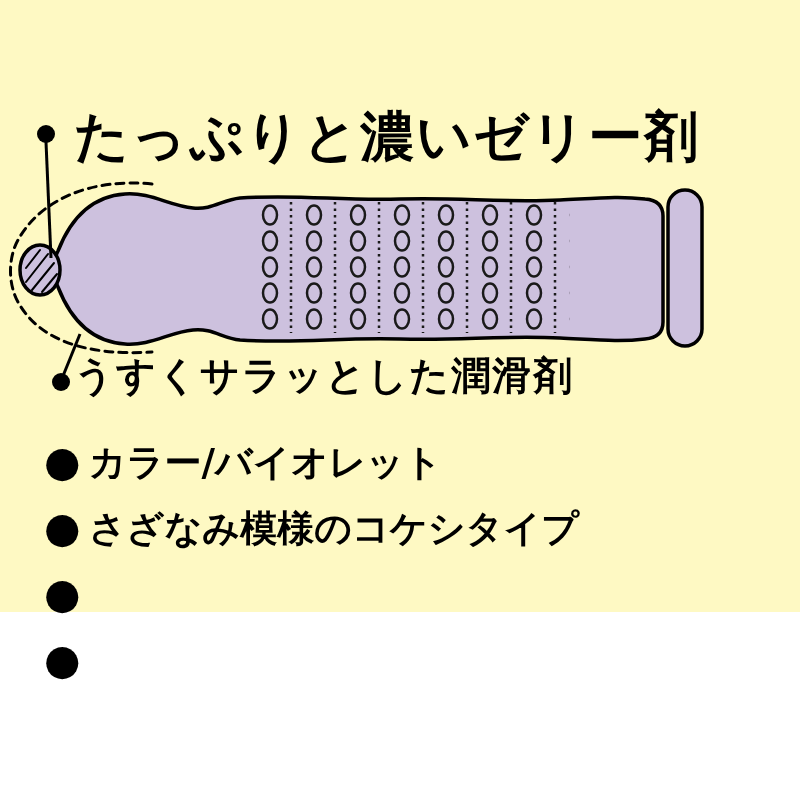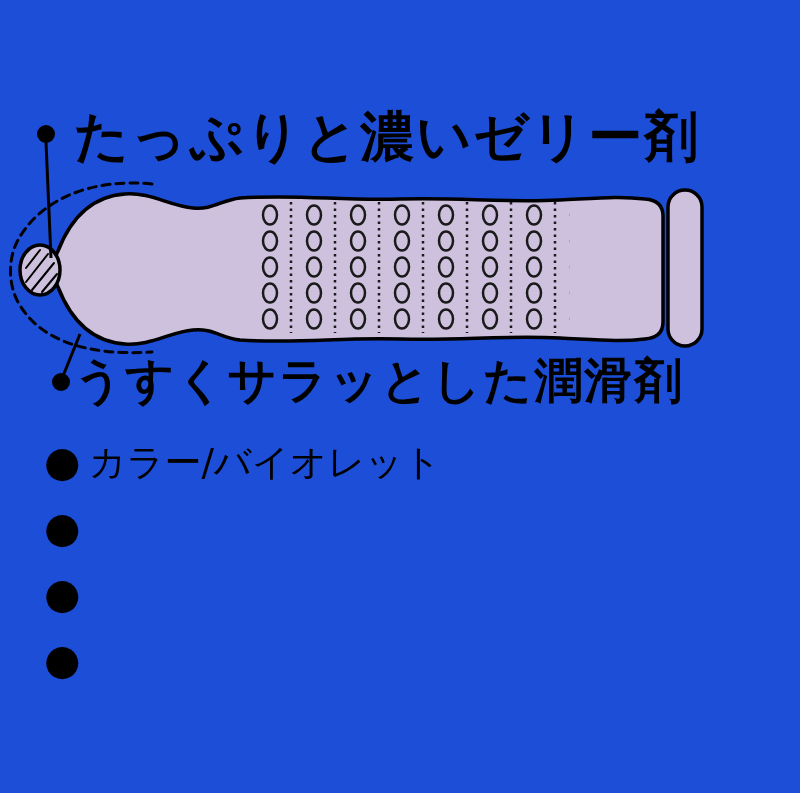--- a/index.html
+++ b/index.html
@@ -7,22 +7,22 @@
     padding: 0;
     width: 800px;
     height: 800px;
     background: #ffffff;
     font-family: "DejaVu Sans", "Liberation Sans", sans-serif;
     overflow: hidden;
   }
   .stage {
     position: relative;
     width: 800px;
-    height: 793px;
-    background: #1d4ed8;
+    height: 612px;
+    background: #fef9c3;
   }
   .illus-svg {
     position: absolute;
     left: 0;
     top: 0;
     width: 800px;
     height: 800px;
   }
   .heading {
     position: absolute;
@@ -33,21 +33,21 @@
     letter-spacing: 2px;
   }
   .heading-top {
     left: 74px;
     top: 110px;
     font-size: 54px;
   }
   .heading-bottom {
     left: 74px;
     top: 356px;
-    font-size: 48px;
+    font-size: 39px;
   }
   .feature-list {
     position: absolute;
     left: 44px;
     top: 438px;
     display: flex;
     flex-direction: column;
     gap: 18px;
   }
   .feature-row {
@@ -59,21 +59,21 @@
   .feature-bullet {
     font-size: 42px;
     line-height: 1;
     color: #000000;
     font-weight: bold;
   }
   .feature-text {
     font-size: 37px;
     line-height: 1;
     color: #000000;
-    font-weight: normal;
+    font-weight: bold;
     white-space: nowrap;
   }
 </style>
 </head>
 <body>
 
 <div class="stage">
 
   <svg class="illus-svg" viewBox="0 0 800 800">
     <defs>
@@ -127,20 +127,21 @@
 
   <div class="heading heading-bottom">うすくサラッとした潤滑剤</div>
 
   <div class="feature-list">
     <div class="feature-row">
       <span class="feature-bullet">●</span>
       <span class="feature-text">カラー/バイオレット</span>
     </div>
     <div class="feature-row">
       <span class="feature-bullet">●</span>
+      <span class="feature-text">さざなみ模様のコケシタイプ</span>
     </div>
     <div class="feature-row">
       <span class="feature-bullet">●</span>
     </div>
     <div class="feature-row">
       <span class="feature-bullet">●</span>
     </div>
   </div>
 
 </div>

